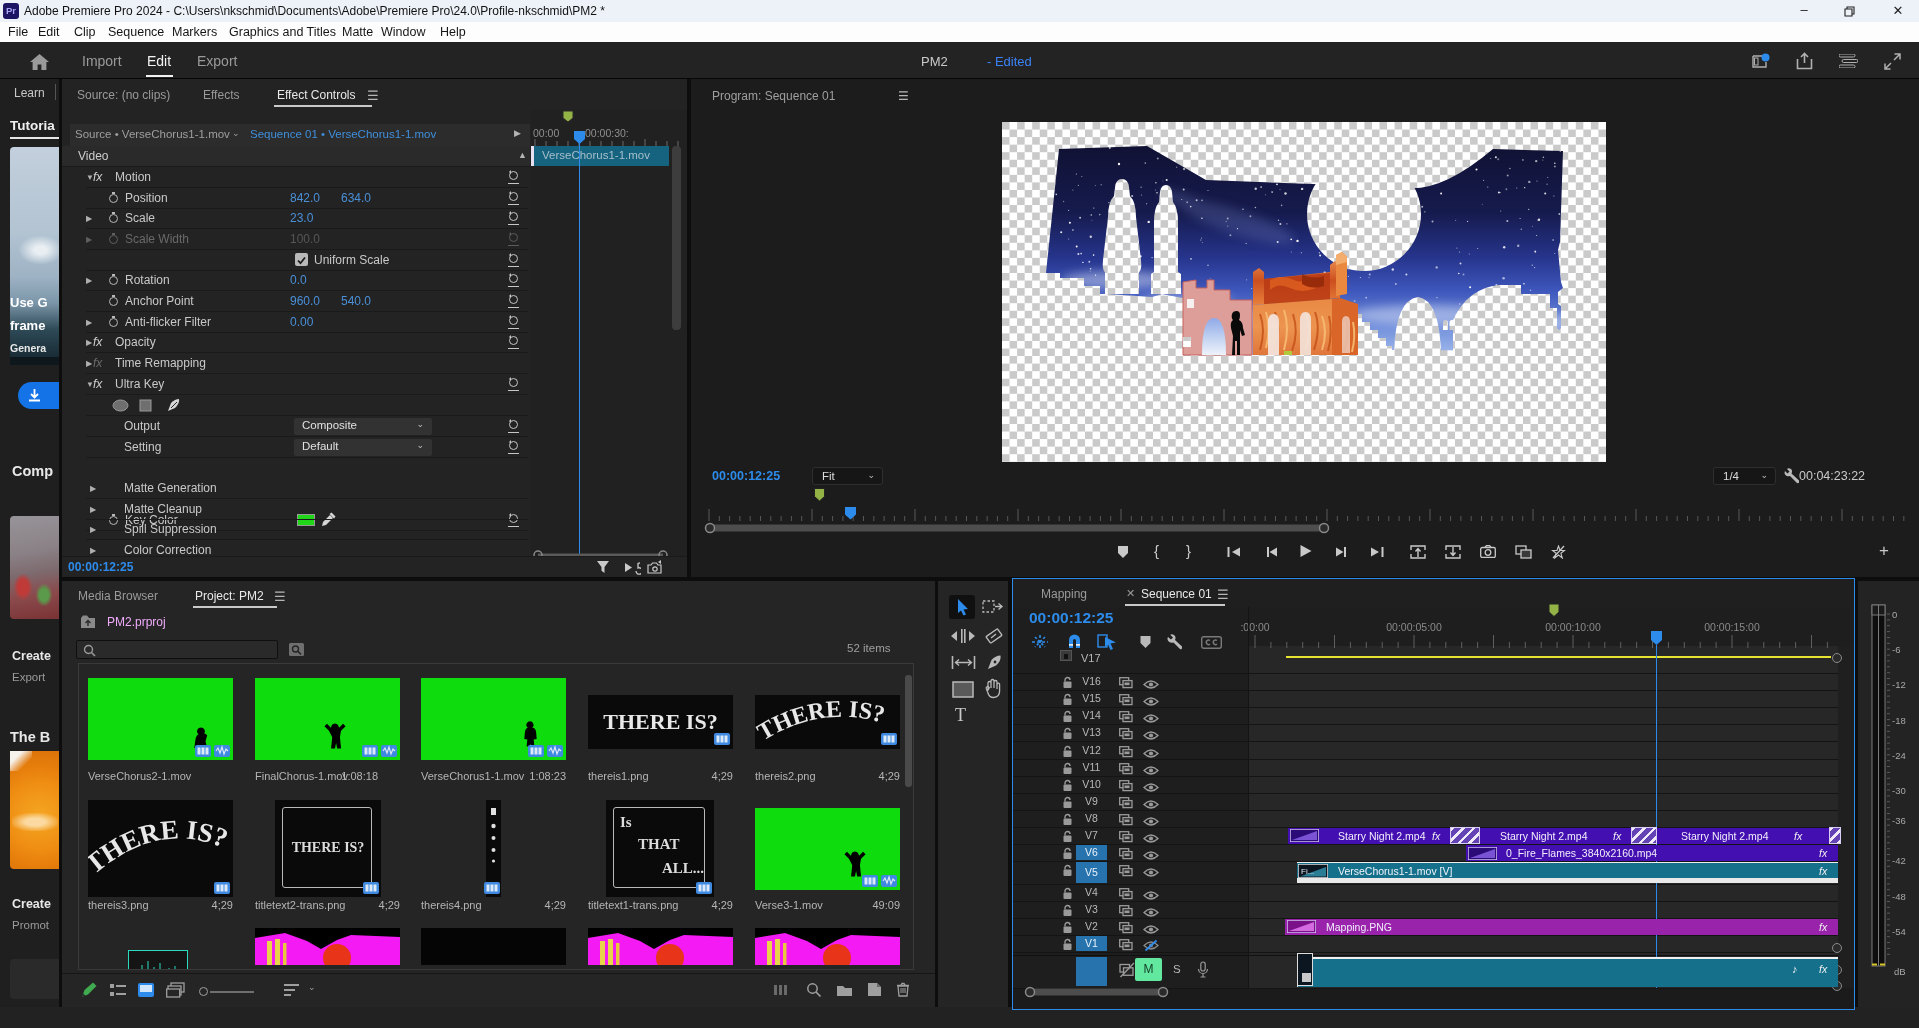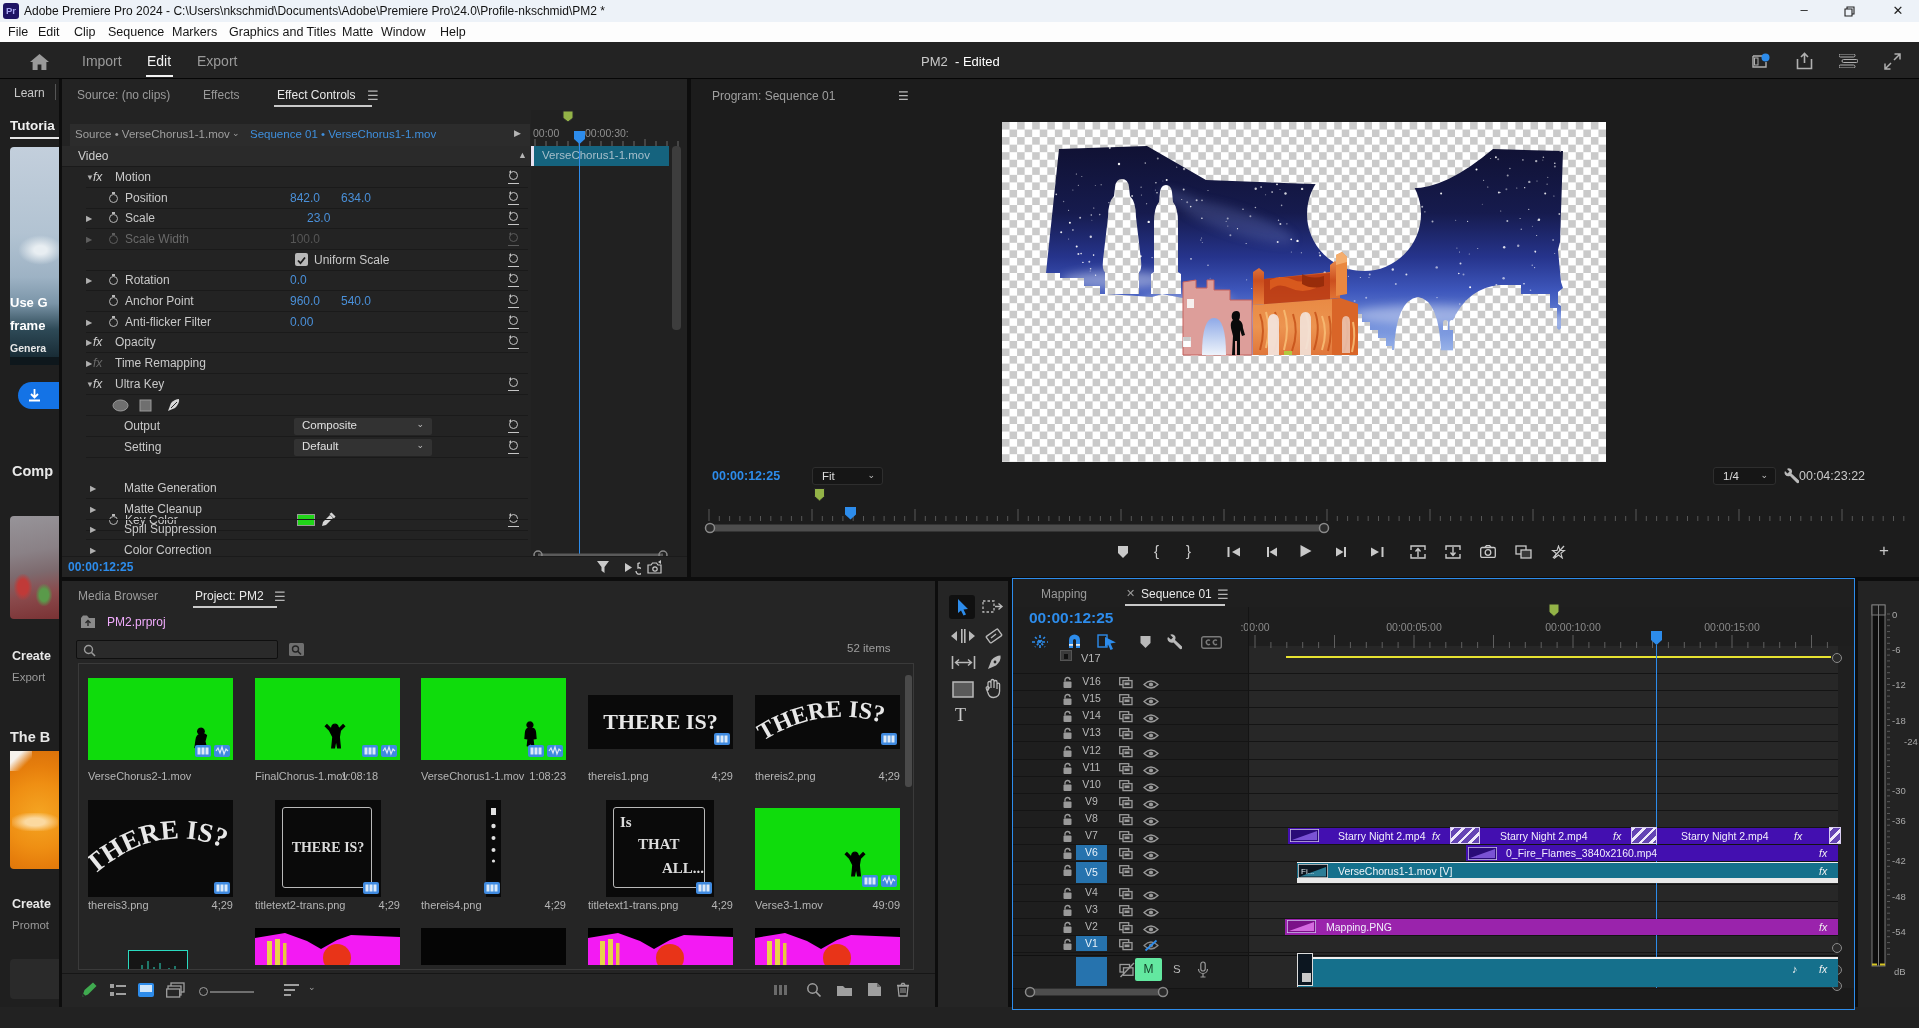--- a/index.html
+++ b/index.html
@@ -63,21 +63,21 @@
 </div>
 
 <div id="appheader">
   <svg class="abs" style="left:30px;top:12px;" width="19" height="16" viewBox="0 0 19 16">
     <path d="M9.5 0 L19 8 h-2.6 v8 h-5 v-5.5 h-3.8 V16 h-5 V8 H0 Z" fill="#9a9a9a"></path>
   </svg>
   <div class="abs tabtxt" style="left:82px;top:11px;font-size:14px;">Import</div>
   <div class="abs" style="left:147px;top:11px;font-size:14px;color:#f2f2f2;">Edit</div>
   <div class="abs" style="left:146px;top:33px;width:27px;height:2px;background:#f2f2f2;"></div>
   <div class="abs tabtxt" style="left:197px;top:11px;font-size:14px;">Export</div>
-  <div class="abs" style="left:921px;top:12px;font-size:13px;color:#c9c9c9;">PM2&nbsp;&nbsp;<span style="color:#ffffff;">- Edited</span></div>
+  <div class="abs" style="left:921px;top:12px;font-size:13px;color:#c9c9c9;">PM2&nbsp;&nbsp;<span style="color:#3b82f6;margin-left:32px;">- Edited</span></div>
 
   <svg class="abs" style="left:1752px;top:11px;" width="18" height="17" viewBox="0 0 18 17">
     <path d="M1 3 h13 M1 3 v11 h13 v-5" fill="none" stroke="#b0b0b0" stroke-width="1.4"></path>
     <rect x="2.5" y="5" width="3.5" height="7" fill="none" stroke="#b0b0b0" stroke-width="1"></rect>
     <circle cx="13.5" cy="4.5" r="4" fill="#2d8ceb"></circle>
   </svg>
   <svg class="abs" style="left:1796px;top:10px;" width="17" height="18" viewBox="0 0 17 18">
     <path d="M1.5 7 v9.5 h14 V7" fill="none" stroke="#b0b0b0" stroke-width="1.6"></path>
     <path d="M8.5 11 V2 M5 5 l3.5-3.5 L12 5" fill="none" stroke="#b0b0b0" stroke-width="1.6"></path>
   </svg>
@@ -156,21 +156,21 @@
         <span class="sw"></span>
         <div class="lbl" style="left:63px;">Position</div>
         <div class="val" style="left:228px;">842.0</div>
         <div class="val" style="left:279px;">634.0</div>
         <span class="rst"></span>
       </div>
   <div class="ecrow" style="top:129px;">
         <div class="chev">▶</div>
         <span class="sw"></span>
         <div class="lbl" style="left:63px;">Scale</div>
-        <div class="val" style="left:228px;margin-left:17px;">23.0</div>
+        <div class="val" style="left:228px;">23.0</div>
         <span class="rst"></span>
       </div>
   <div class="ecrow" style="top:150px;">
         <div class="chev" style="color:#5f5f5f;">▶</div>
         <span class="sw dim"></span>
         <div class="lbl" style="left:63px;color:#6a6a6a;">Scale Width</div>
         <div class="val" style="left:228px;color:#565656;">100.0</div>
         <span class="rst dim"></span>
       </div>
   <div class="ecrow" style="top:171px;text-align:right;">
@@ -1738,21 +1738,21 @@
         <line x1="17" y1="339.6" x2="20" y2="339.6"></line>
         <line x1="17" y1="345.4" x2="20" y2="345.4"></line>
         <line x1="17" y1="351.3" x2="20" y2="351.3"></line>
       </g>
   </svg>
   <div id="mlabels">
       <div class="abs" style="left:34px;top:28px;font-size:9.5px;color:#a8a8a8;">0</div>
       <div class="abs" style="left:34px;top:63px;font-size:9.5px;color:#a8a8a8;">-6</div>
       <div class="abs" style="left:34px;top:98px;font-size:9.5px;color:#a8a8a8;">-12</div>
       <div class="abs" style="left:34px;top:134px;font-size:9.5px;color:#a8a8a8;">-18</div>
-      <div class="abs" style="left:34px;top:155px;font-size:9.5px;color:#a8a8a8;margin-left:12px;">-24</div>
+      <div class="abs" style="left:34px;top:169px;font-size:9.5px;color:#a8a8a8;">-24</div>
       <div class="abs" style="left:34px;top:204px;font-size:9.5px;color:#a8a8a8;">-30</div>
       <div class="abs" style="left:34px;top:234px;font-size:9.5px;color:#a8a8a8;">-36</div>
       <div class="abs" style="left:34px;top:274px;font-size:9.5px;color:#a8a8a8;">-42</div>
       <div class="abs" style="left:34px;top:310px;font-size:9.5px;color:#a8a8a8;">-48</div>
       <div class="abs" style="left:34px;top:345px;font-size:9.5px;color:#a8a8a8;">-54</div>
       <div class="abs" style="left:36px;top:385px;font-size:9.5px;color:#a8a8a8;">dB</div>
     </div>
 </div>
 
 <div id="bottomstrip"></div>

